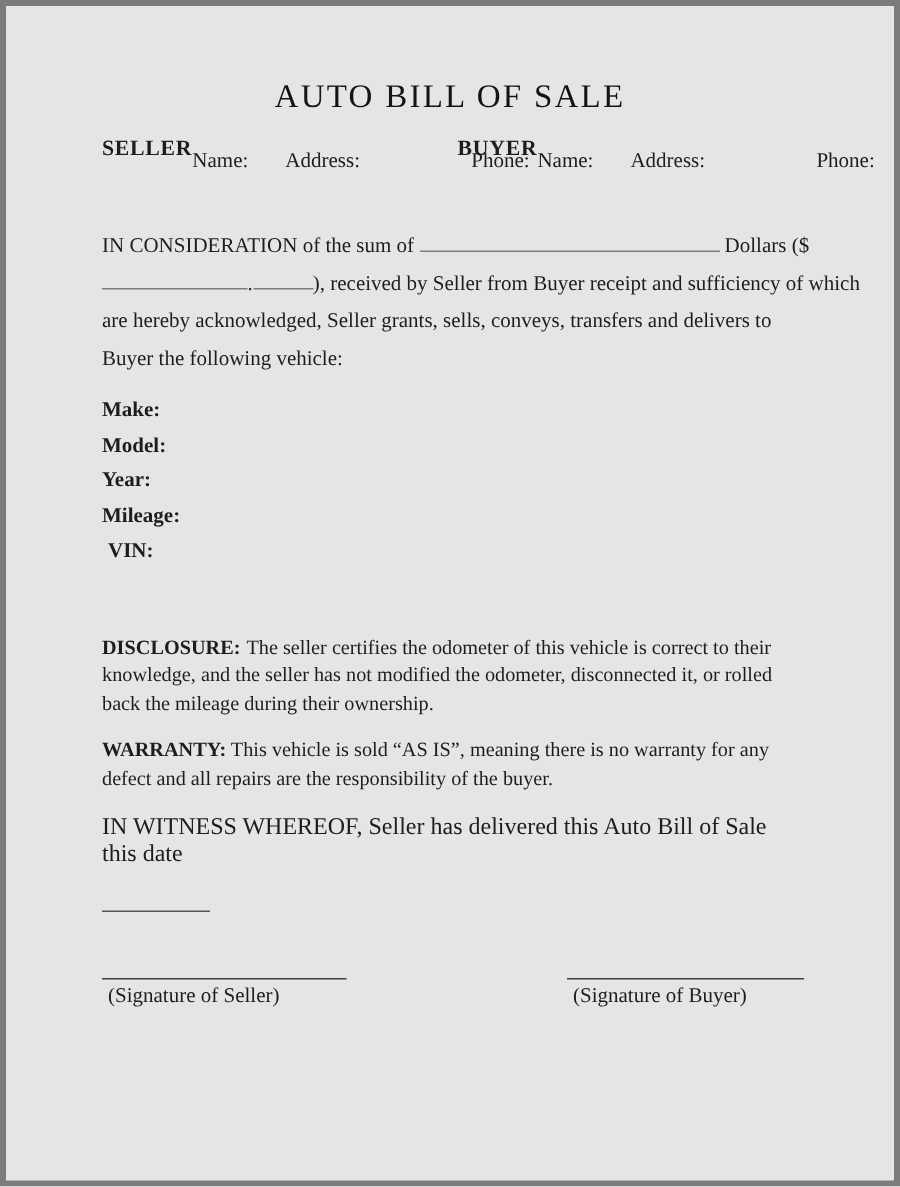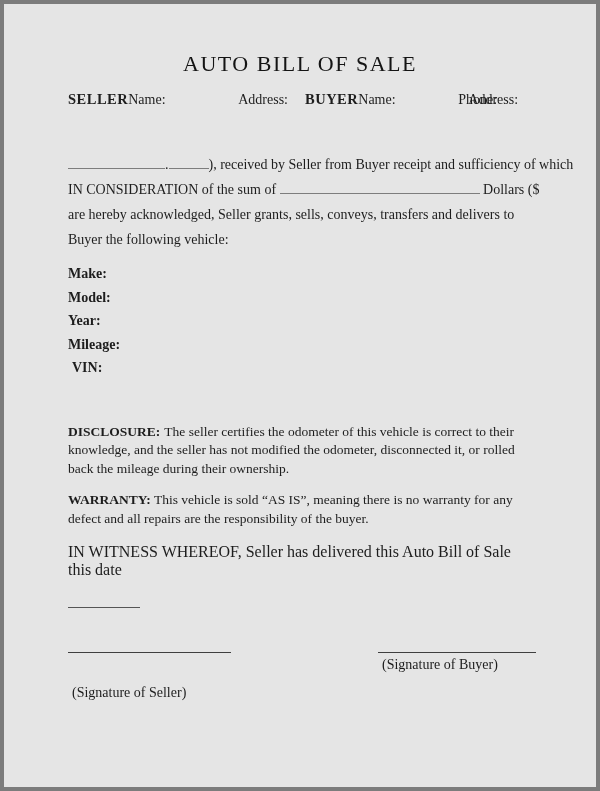--- a/index.html
+++ b/index.html
@@ -13,21 +13,21 @@
   .title{
     margin:48px 0 0 0;text-align:center;font-size:22px;font-weight:400;
     letter-spacing:1.5px;line-height:24px;color:#141414;
   }
   
   .parties{display:flex;padding:16px 64px 0 64px;}
   .col{display:flex;flex-direction:row;}
   .col-seller{width:237px;padding-right:18px;box-sizing:border-box;}
   .col-buyer{flex:1;}
   .party-heading{font-size:14.5px;font-weight:700;letter-spacing:0.5px;line-height:15px;margin-bottom:1px;}
-  .field-row{display:flex;height:24px;gap:48px;}
+  .field-row{display:flex;align-items:flex-end;height:24px;}
   .field-row .flabel{font-size:14px;line-height:16px;width:62px;flex:none;}
   .field-row .fline{flex:1;border-bottom:1px solid #8a8a8a;height:2px;}
   
   .consideration{margin:36px 64px 0 64px;font-size:14px;line-height:25px;}
   .c-line{white-space:nowrap;}
   .blank{display:inline-block;border-bottom:1px solid #7d7d7d;height:13px;vertical-align:baseline;}
   
   .vehicle{margin:14px 0 0 64px;width:262px;}
   .v-row{display:flex;align-items:flex-start;height:23.5px;flex-direction:column;}
   .v-row .vlabel{font-size:14px;font-weight:700;line-height:16px;width:61px;flex:none;}
@@ -37,21 +37,21 @@
   .para{margin:0 62px 0 64px;font-size:13.5px;line-height:18.5px;}
   .para b{font-weight:700;}
   .disclosure{margin-top:39px;}
   .disclosure b{margin-right:4px;}
   .warranty{margin-top:13px;}
   .witness{margin:15px 62px 0 64px;font-size:16px;line-height:18px;}
   .date-blank{display:block;margin:16px 0 0 64px;width:72px;border-bottom:1px solid #555555;height:12px;}
   
   .signatures{display:flex;justify-content:space-between;margin:44px 60px 0 64px;}
   .sig{display:flex;flex-direction:column;}
-  .sig-seller{width:163px;gap:28px;}
+  .sig-seller{width:163px;}
   .sig-buyer{width:158px;}
   .sig-line{border-top:1px solid #3f3f3f;height:1px;}
   .sig-label{font-size:14px;line-height:17px;padding:2px 0 0 4px;color:#1d1d1d;}
 </style>
 </head>
 <body>
 
 <div class="page">
 
   <h1 class="title">AUTO BILL OF SALE</h1>
@@ -91,24 +91,24 @@
         <span class="fline"></span>
       </div>
       <div class="field-row">
         <span class="flabel">Phone:</span>
         <span class="fline"></span>
       </div>
     </div>
   </div>
 
   <div class="consideration">
-    <div class="c-line"><span class="blank" style="width:97px"></span><span>.</span><span class="blank" style="width:40px"></span><span>), received by Seller from Buyer receipt and sufficiency of which</span></div>
     <div class="c-line"><span>IN CONSIDERATION of the sum of</span>
       <span class="blank" style="width:200px"></span>
       <span>Dollars ($</span></div>
+    <div class="c-line"><span class="blank" style="width:97px"></span><span>.</span><span class="blank" style="width:40px"></span><span>), received by Seller from Buyer receipt and sufficiency of which</span></div>
     <div class="c-line">are hereby acknowledged, Seller grants, sells, conveys, transfers and delivers to</div>
     <div class="c-line">Buyer the following vehicle:</div>
   </div>
 
   <div class="vehicle">
     <div class="v-row">
       <span class="vlabel">Make:</span>
       <span class="fline"></span>
     </div>
     <div class="v-row">

